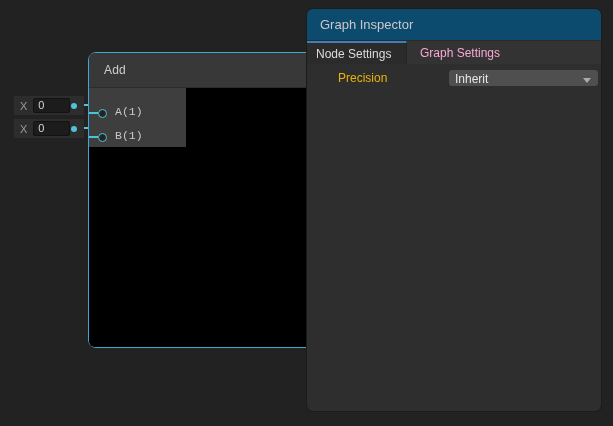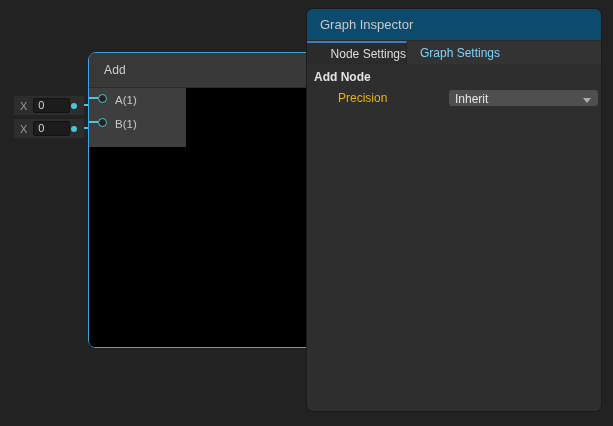--- a/index.html
+++ b/index.html
@@ -30,21 +30,21 @@
     flex:0 0 auto;
   }
   .node-body { display:flex; height:59px; flex:0 0 auto; }
   .node-inputs {
     width:97px; background:#3e3e3e; padding-top:6px;
   }
   .node-outputs {
     flex:1; background:#343434; border-left:1px solid #2a2a2a; padding-top:6px;
   }
   .port-row {
-    height:24px; display:flex; align-items:flex-start; gap:8px; padding-left:9px;
+    height:24px; display:flex; align-items:flex-end; gap:8px; padding-left:9px;font-family:Liberation Mono, monospace;
   }
   .port-row.out { justify-content:flex-end; gap:7px; padding-right:7px; padding-left:0; }
   .port {
     width:9px; height:9px; border-radius:50%;
     border:1.5px solid var(--port-color,#4fc4d8);
     background:#232323; position:relative; flex:0 0 auto;
   }
   .port.in::before {
     content:""; position:absolute; left:-10px; top:2.2px; width:9px; height:1.5px;
     background:var(--port-color,#4fc4d8);
@@ -87,27 +87,27 @@
     box-shadow:0 0 0 1px #1b1b1b;
     z-index:4;
   }
   .inspector-title {
     height:32px; background:#0c4a6e; border-bottom:1px solid #2a2a2a;
     display:flex; align-items:center; padding-left:13px;
     color:#c9c9c9; font-size:13px;
   }
   .tab-bar { height:23px; background:#333333; display:flex; }
   .tab {
-    display:flex; align-items:center; font-size:12px; color:#7dd3fc;
+    display:flex; align-items:center; font-size:12px; color:#f9a8d4;
   }
   .tab.active {
     width:100px; background:#2b2b2b;
     border-top:2px solid var(--tab-accent,#3c7fbf);
     border-right:1px solid #242424;
-    color:#dcdcdc; padding-left:9px;justify-content:flex-end;
+    color:#dcdcdc; padding-left:9px;
   }
   .tab.inactive { padding-left:13px; padding-right:14px; }
   .inspector-content { position:relative; }
   .section-title {
     margin:6px 0 0 7px; font-size:12px; font-weight:bold; color:#e2e2e2;
   }
   .prop-row { display:flex; align-items:center; margin-top:4px; height:19px; }
   .prop-label { margin-left:31px; width:111px; font-size:12px; color:#eab308; }
   .dropdown {
     width:149px; height:16px; background:#4f4f4f; border-radius:3px;
@@ -163,21 +163,20 @@
     </div>
     <div class="tab-bar">
       <div class="tab active">
         <span>Node Settings</span>
       </div>
       <div class="tab inactive">
         <span>Graph Settings</span>
       </div>
     </div>
     <div class="inspector-content">
-      <div class="section-title">Add Node</div>
       <div class="prop-row">
         <span class="prop-label">Precision</span>
         <div class="dropdown">
           <span>Inherit</span>
           <span class="dropdown-arrow"></span>
         </div>
       </div>
     </div>
   </div>
 

